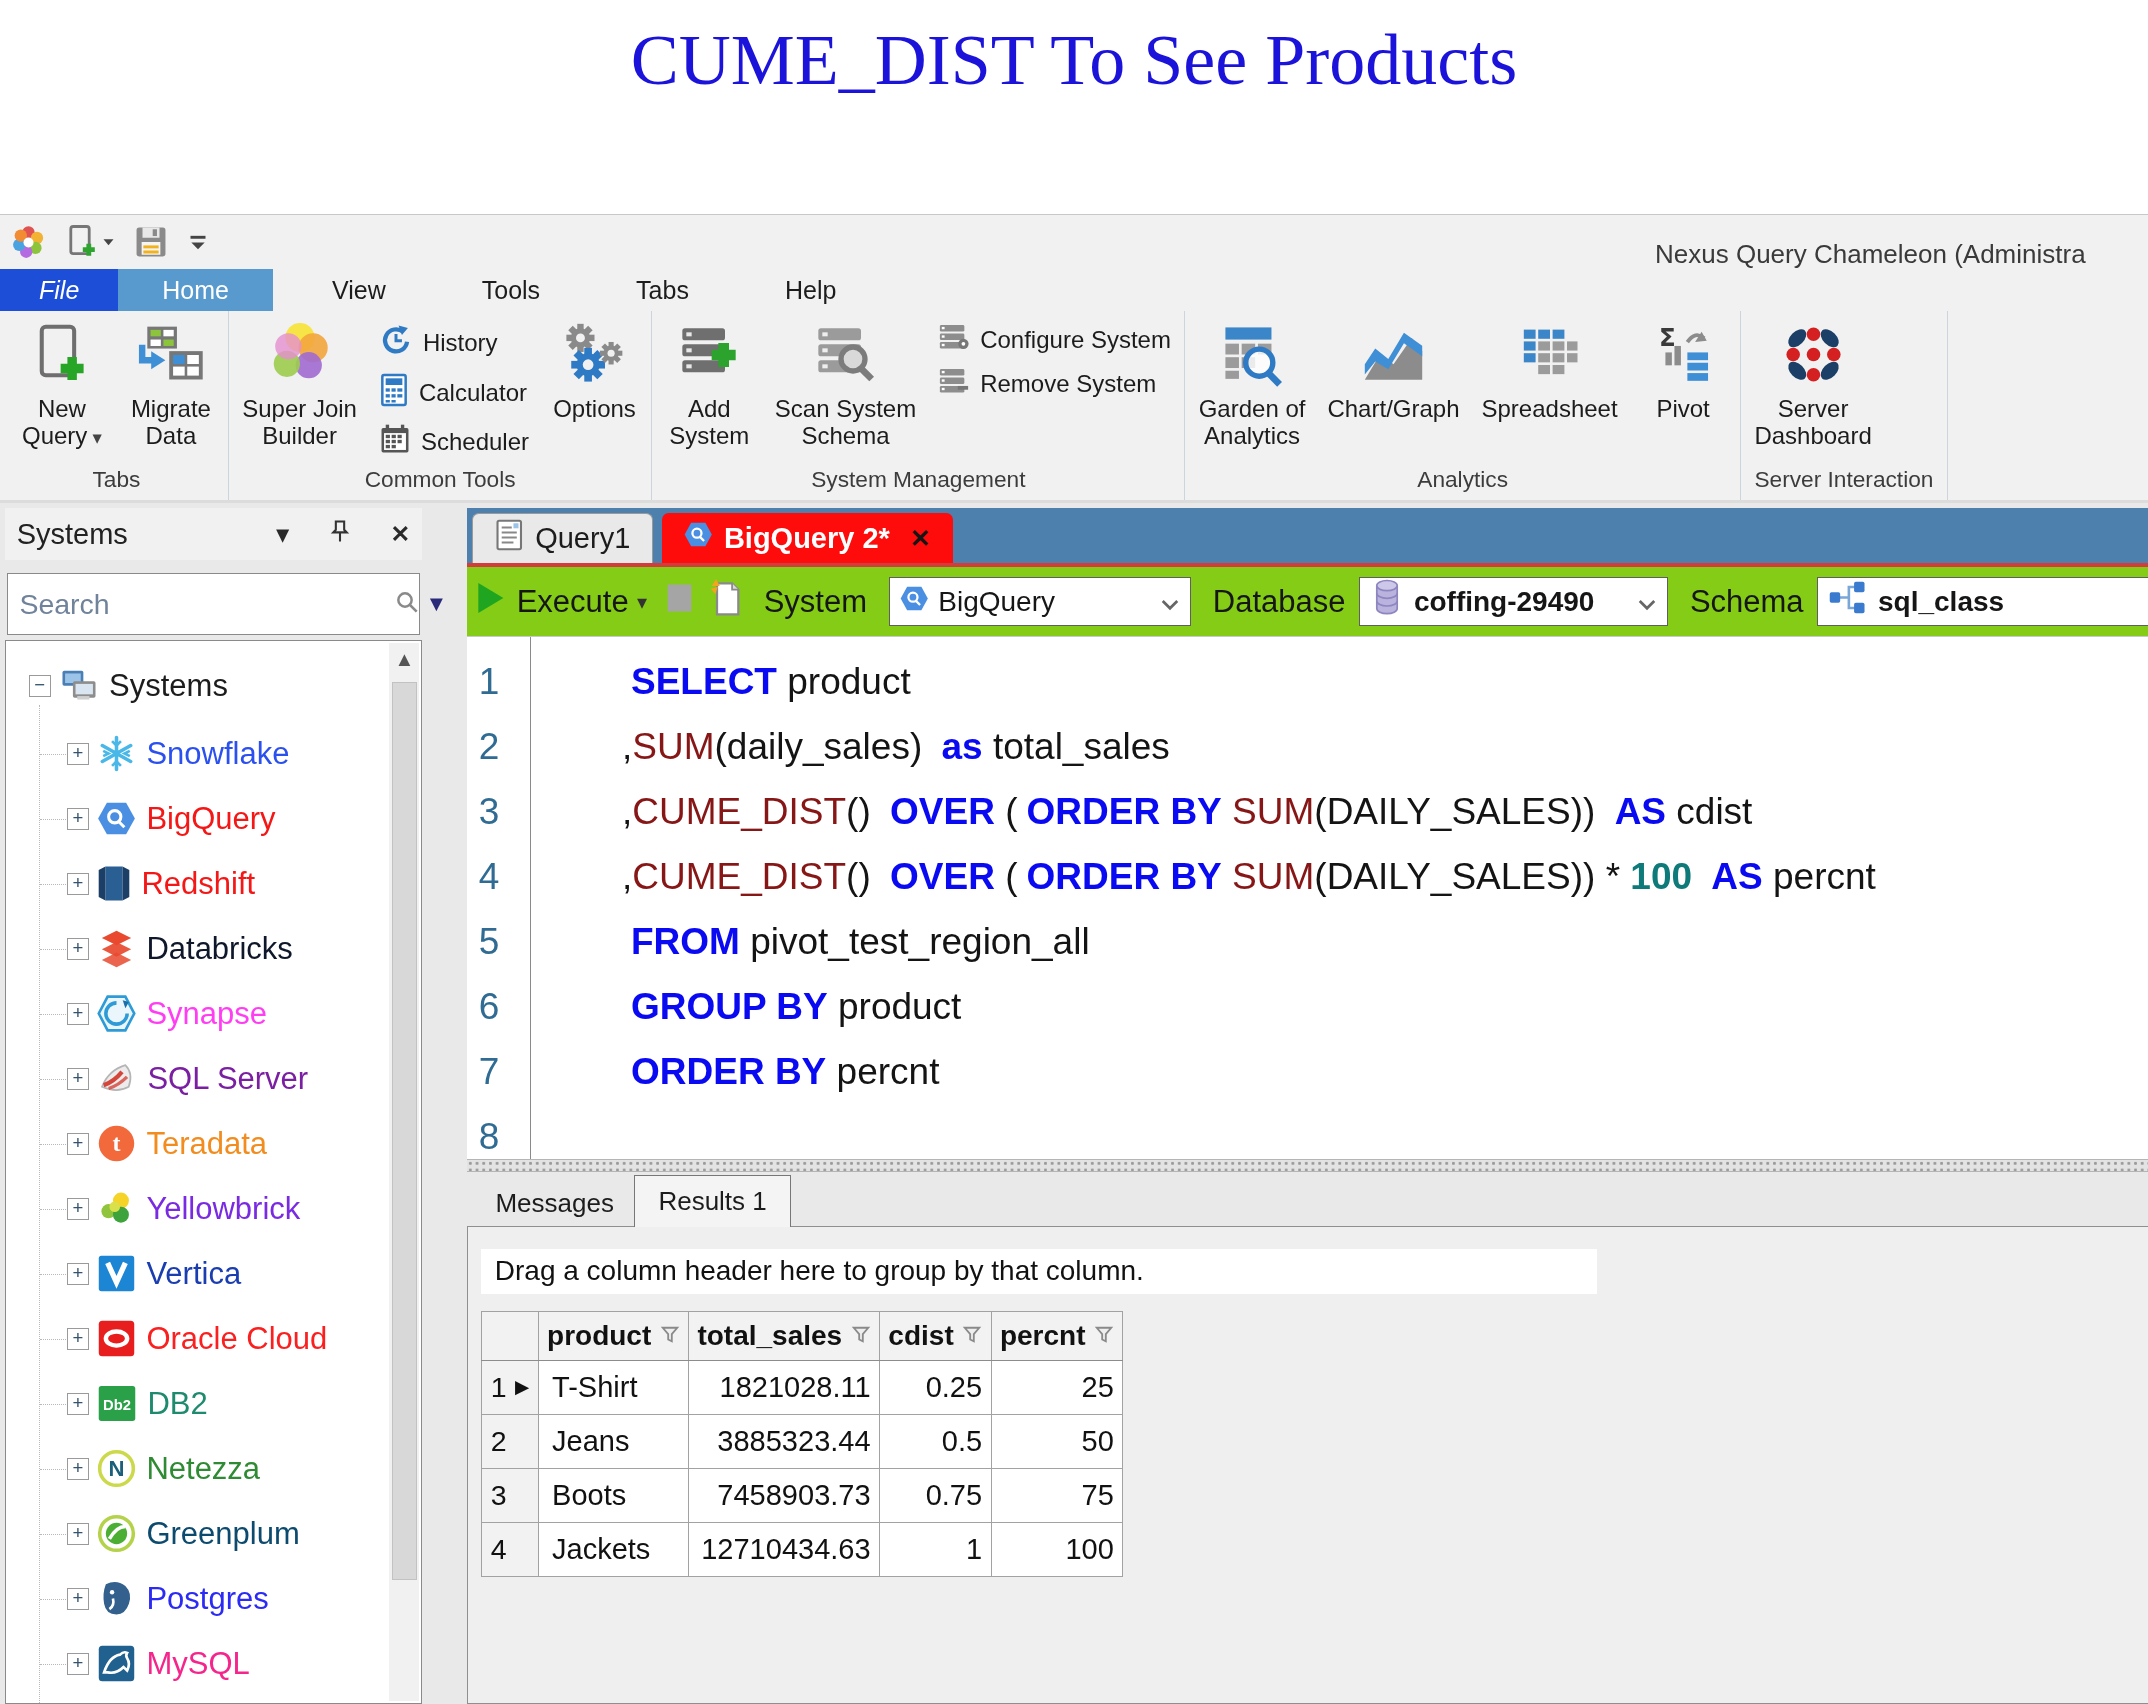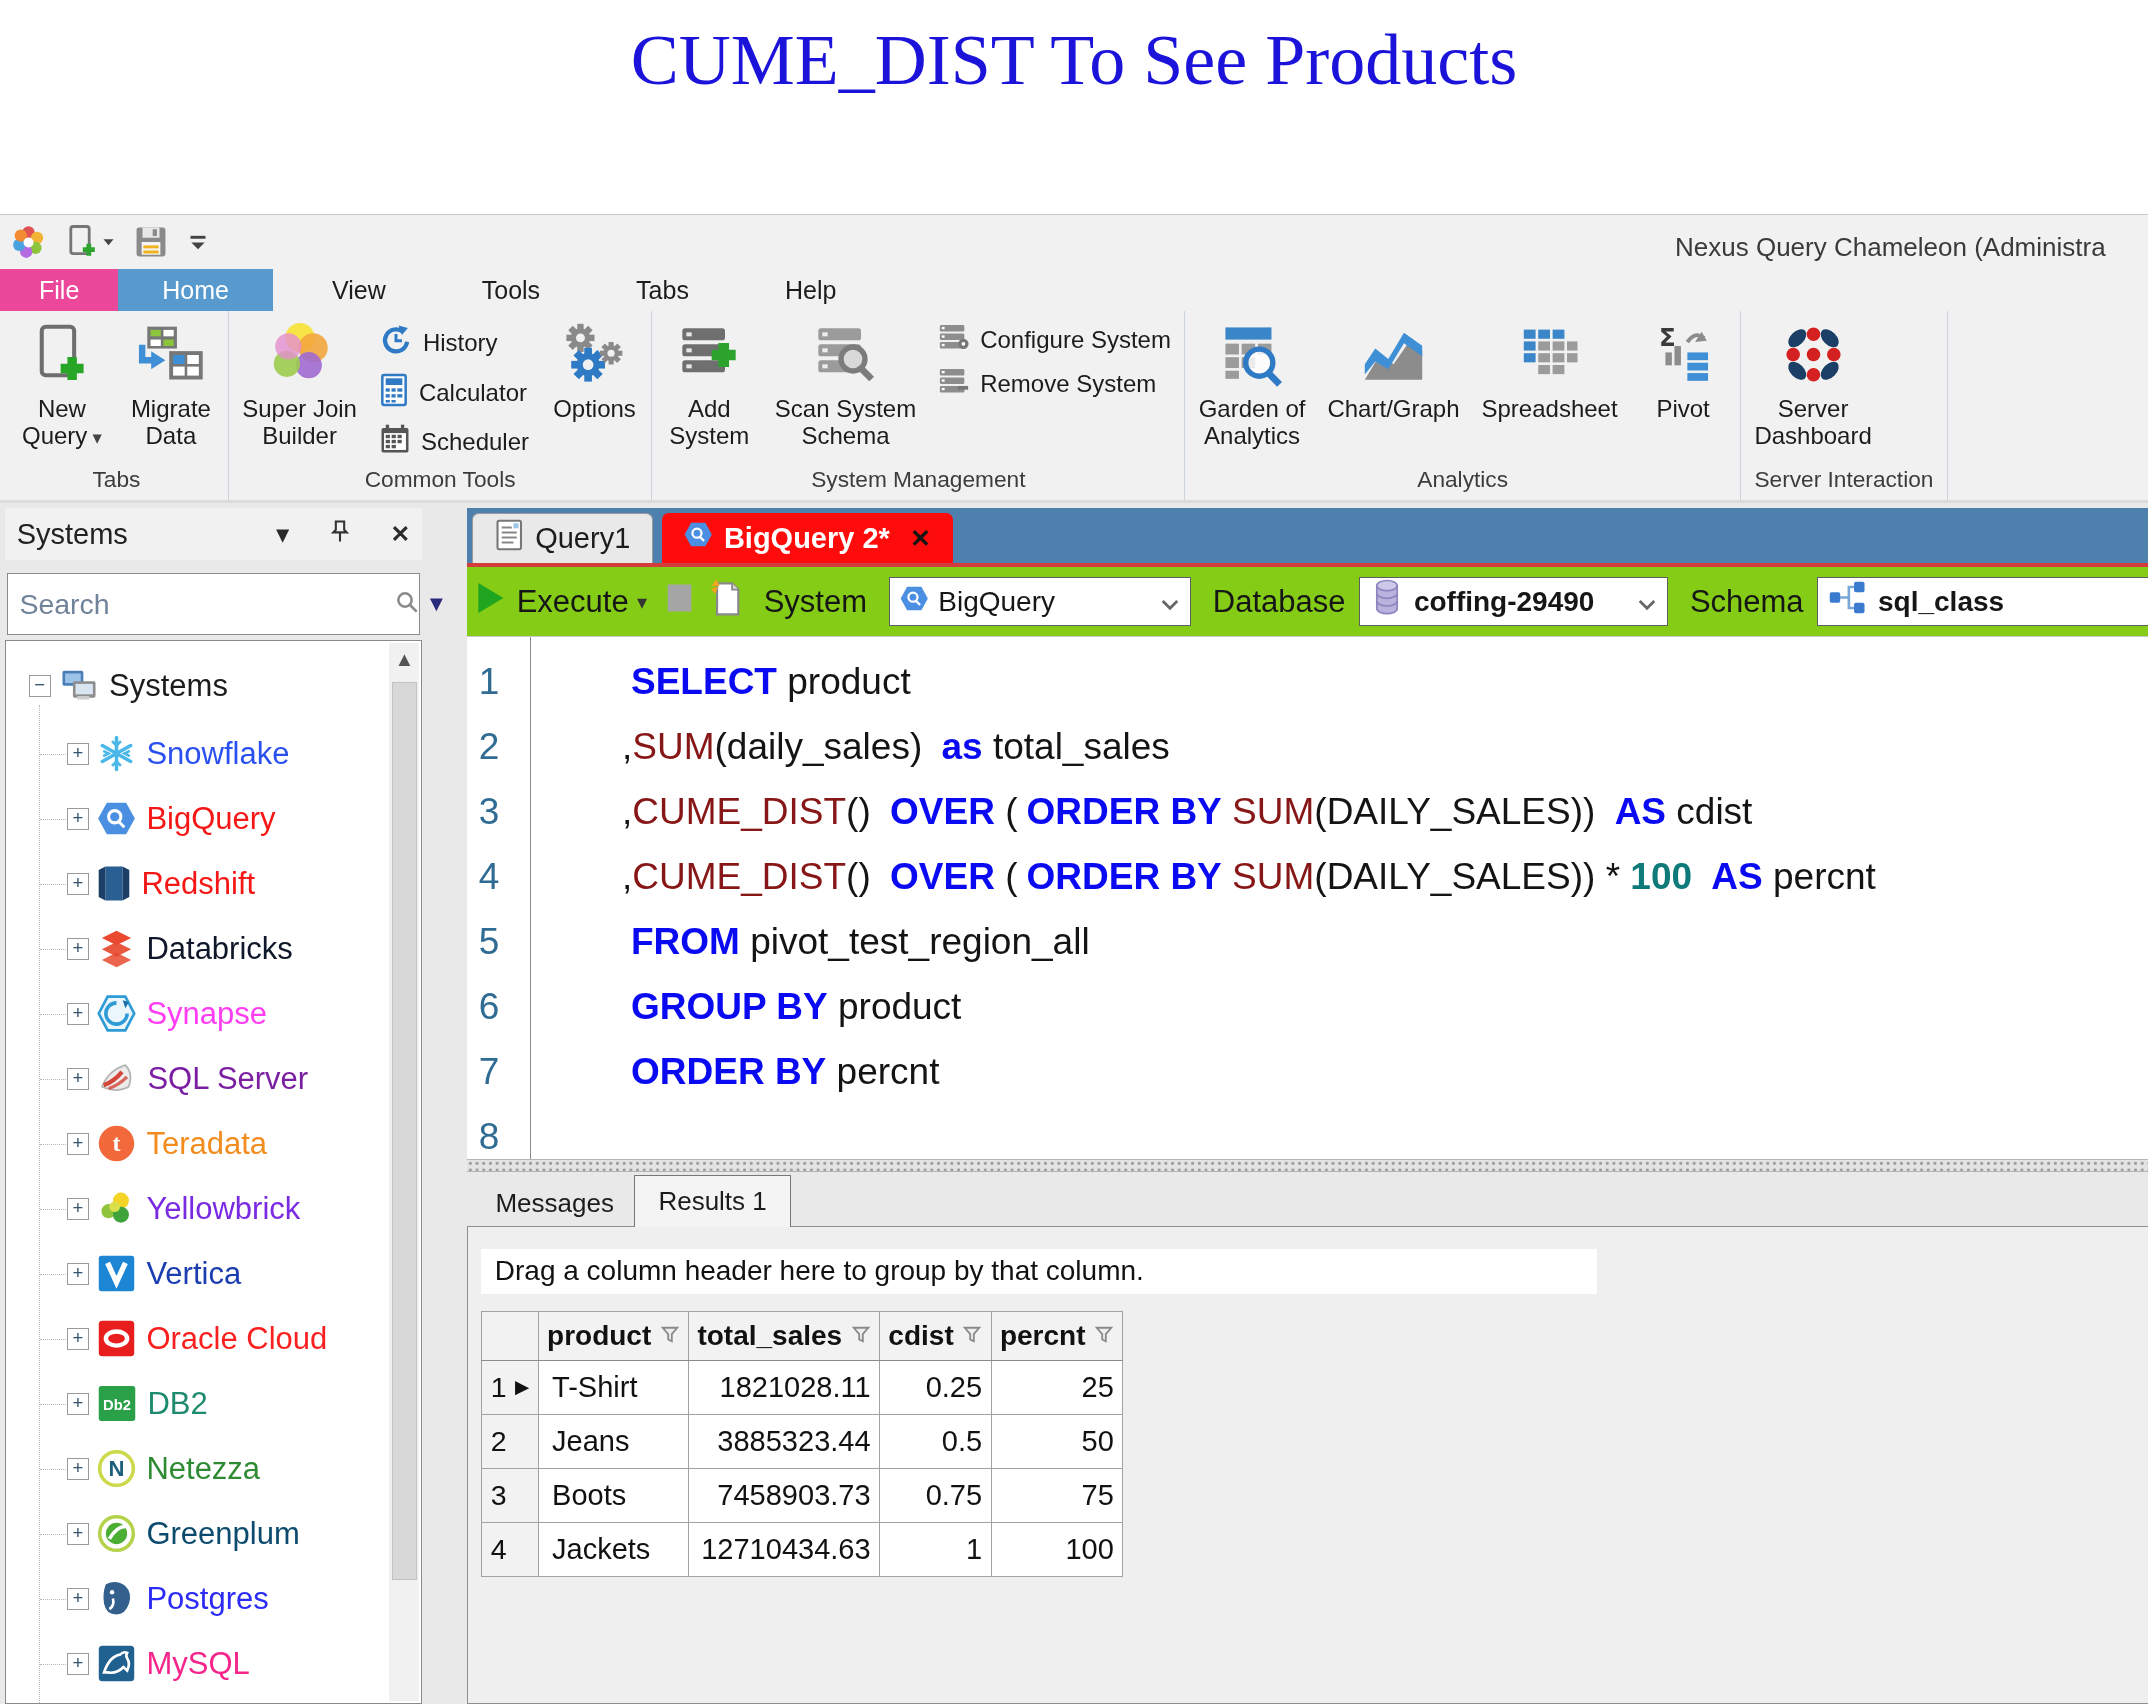--- a/index.html
+++ b/index.html
@@ -5,25 +5,25 @@
   * { box-sizing: border-box; margin: 0; padding: 0; }
   html,body { width:2148px; height:1704px; overflow:hidden; background:#ffffff;
     font-family:"Liberation Sans", sans-serif; }
   .page-title { position:absolute; top:18.5px; left:0; width:100%; text-align:center;
     font-family:"Liberation Serif", serif; font-size:72px; color:#1c13db; }
   .app { position:absolute; top:214px; left:0; right:0; bottom:0; background:#f1f1f1;
     border-top:1.7px solid #c8c8c8; }
   
   .quickbar { height:54px; display:flex; align-items:center; padding-left:10px; gap:18.5px; position:relative; }
   .qa { display:flex; align-items:center; gap:3.4px; }
-  .win-title { position:absolute; left:1655px; top:17px; font-size:26px; color:#3a3a3a; white-space:nowrap;margin-left:20px; }
+  .win-title { position:absolute; left:1655px; top:24px; font-size:26px; color:#3a3a3a; white-space:nowrap; }
   
   .menubar { height:42px; display:flex; align-items:stretch; }
   .menu-tab { display:flex; align-items:center; padding:0 37px; font-size:25px; color:#1c1c1c; }
-  .menu-tab.m-file { background:#ec4899; color:#fff; padding:0 39px; }
+  .menu-tab.m-file { background:#1d4ed8; color:#fff; padding:0 39px;font-style:italic; }
   .menu-tab.m-home { background:#599ace; color:#fff; padding:0 44px; }
   .menu-tab.plain { margin-left:22px; }
   
   .ribbon { height:192px; display:flex; padding-left:5px; border-bottom:3.4px solid #dcdcdc; background:#f1f1f1; }
   .rgroup { display:flex; flex-direction:column; border-right:1.7px solid #ccd5dd; padding:5px 13.4px 1.7px; }
   .rgroup-items { flex:1; display:flex; align-items:flex-start; gap:22px; }
   .rib-big { display:flex; flex-direction:column; align-items:center; gap:3.4px; font-size:24px;
     color:#1c1c1c; text-align:center; line-height:1.12; min-width:87px; }
   .rib-big .ric { height:77px; display:flex; align-items:center; justify-content:center; }
   .rib-arrow { font-size:18.5px; color:#444; }

